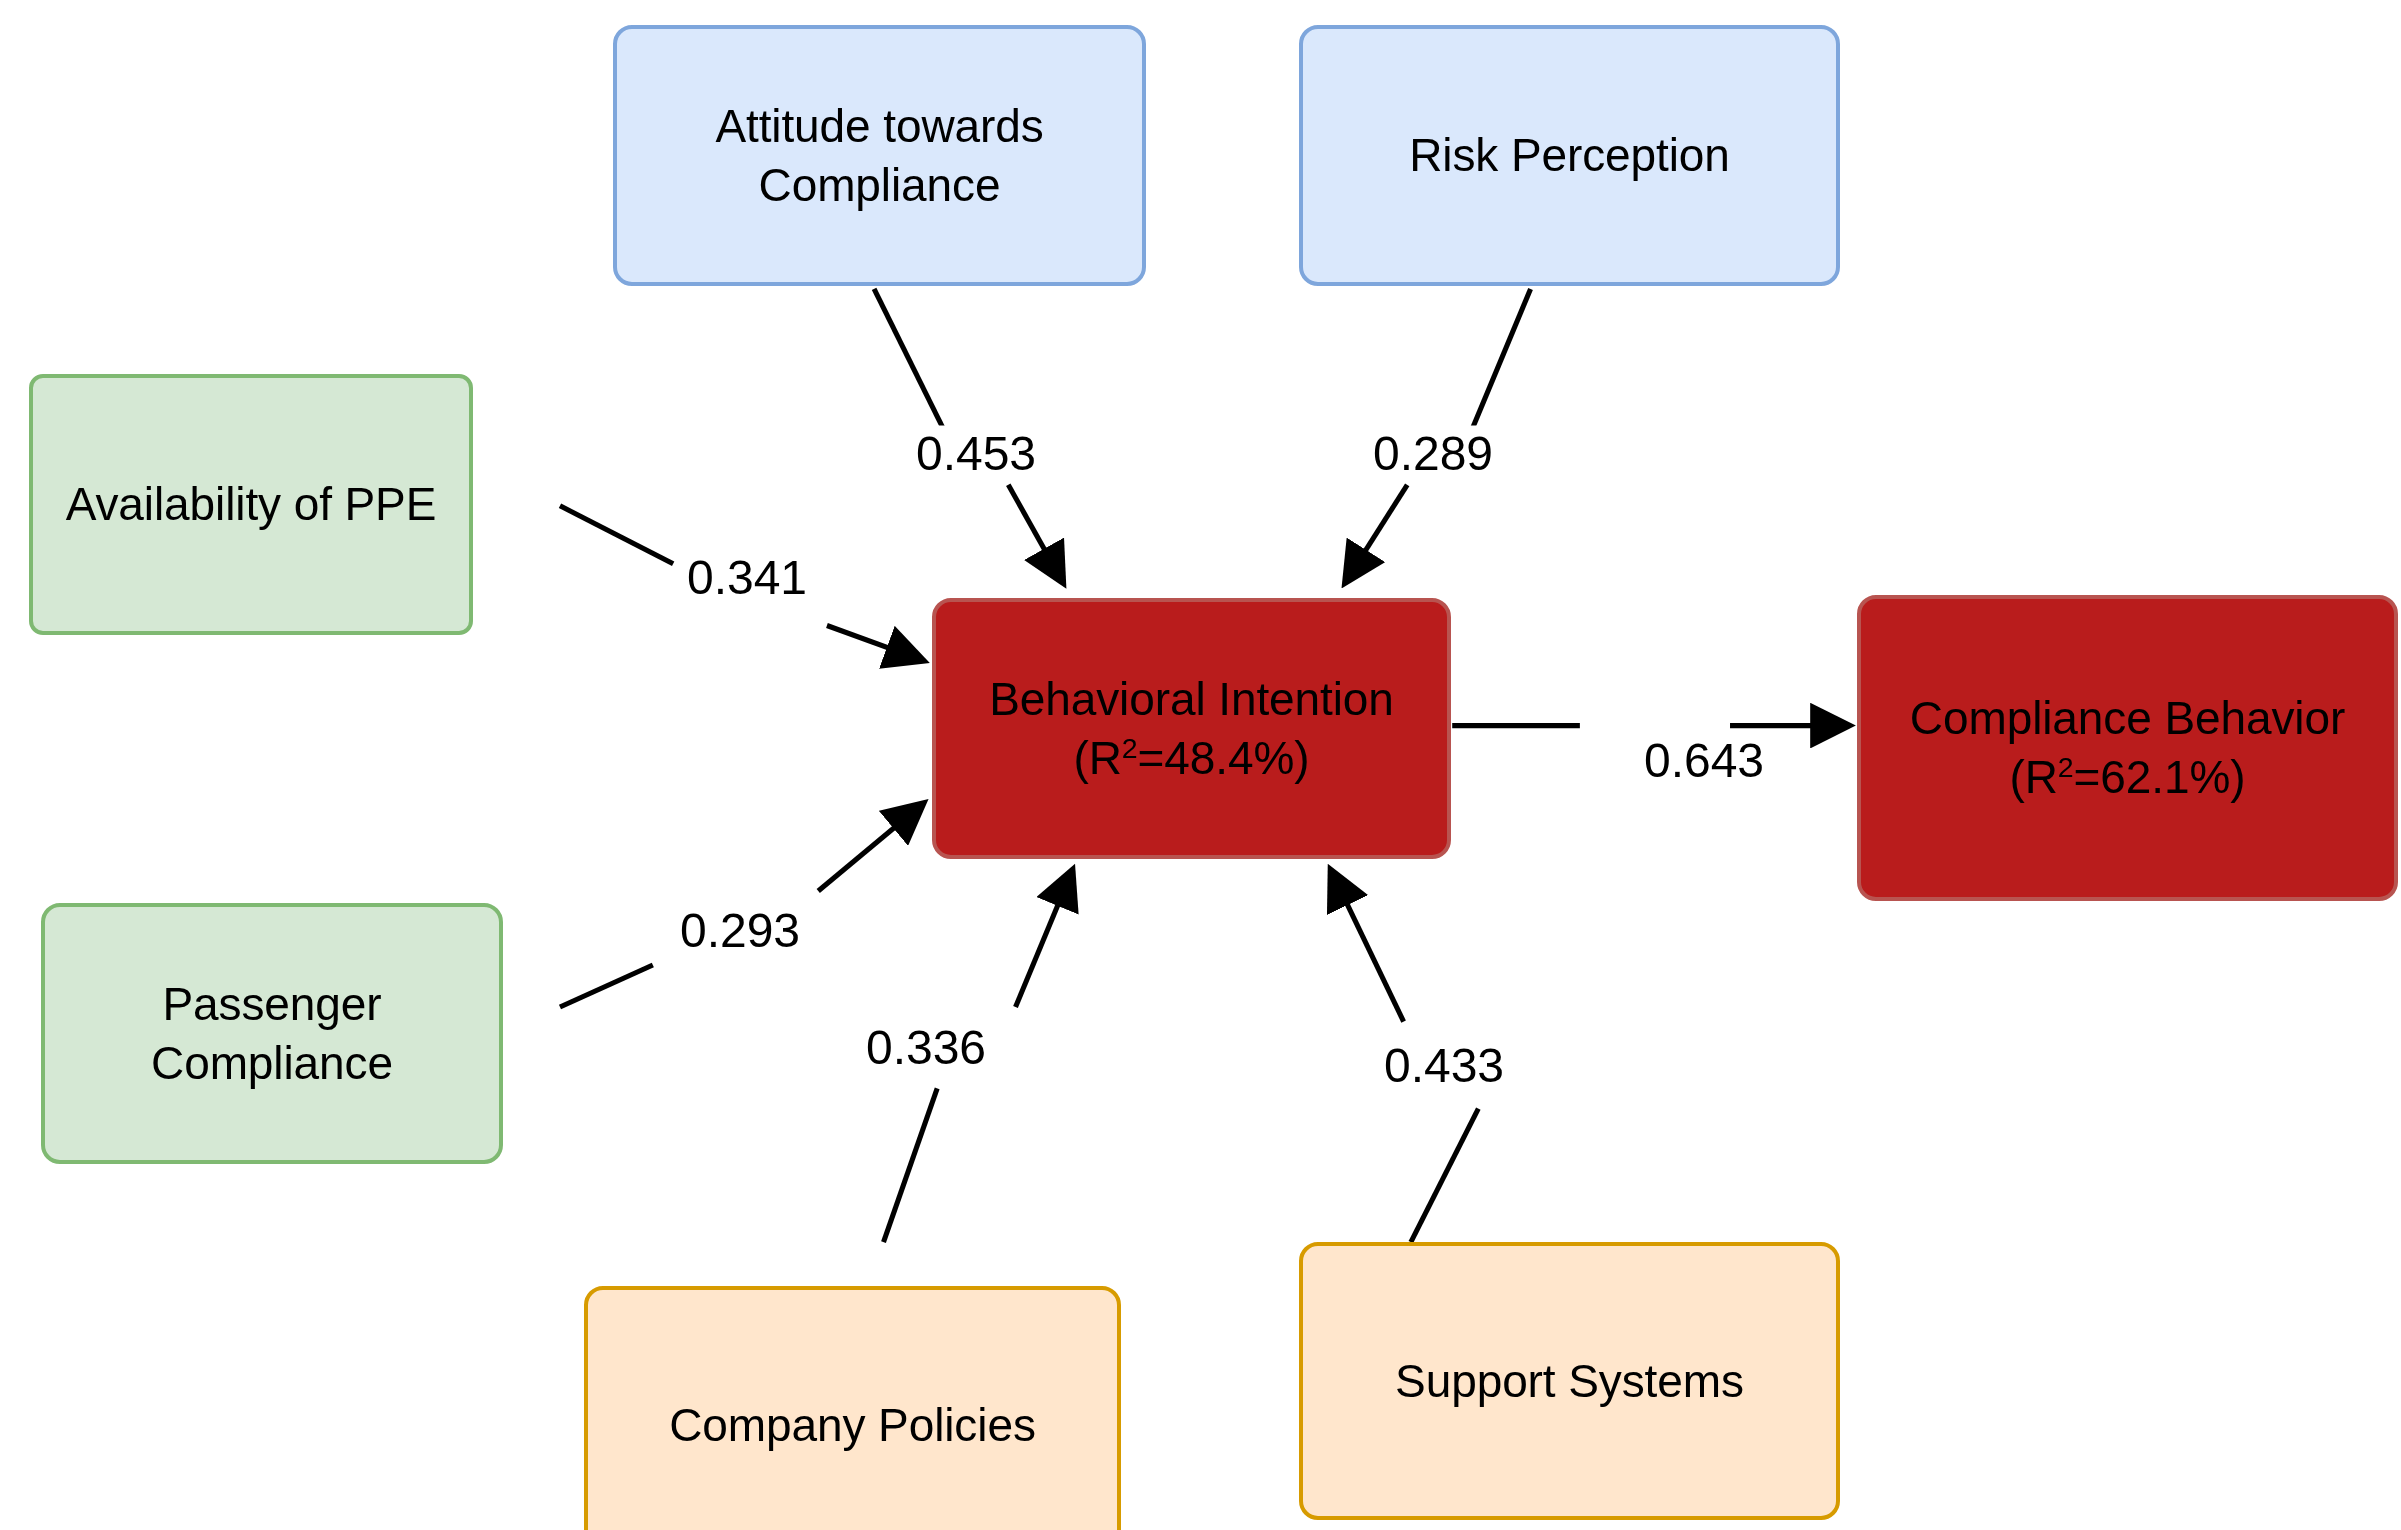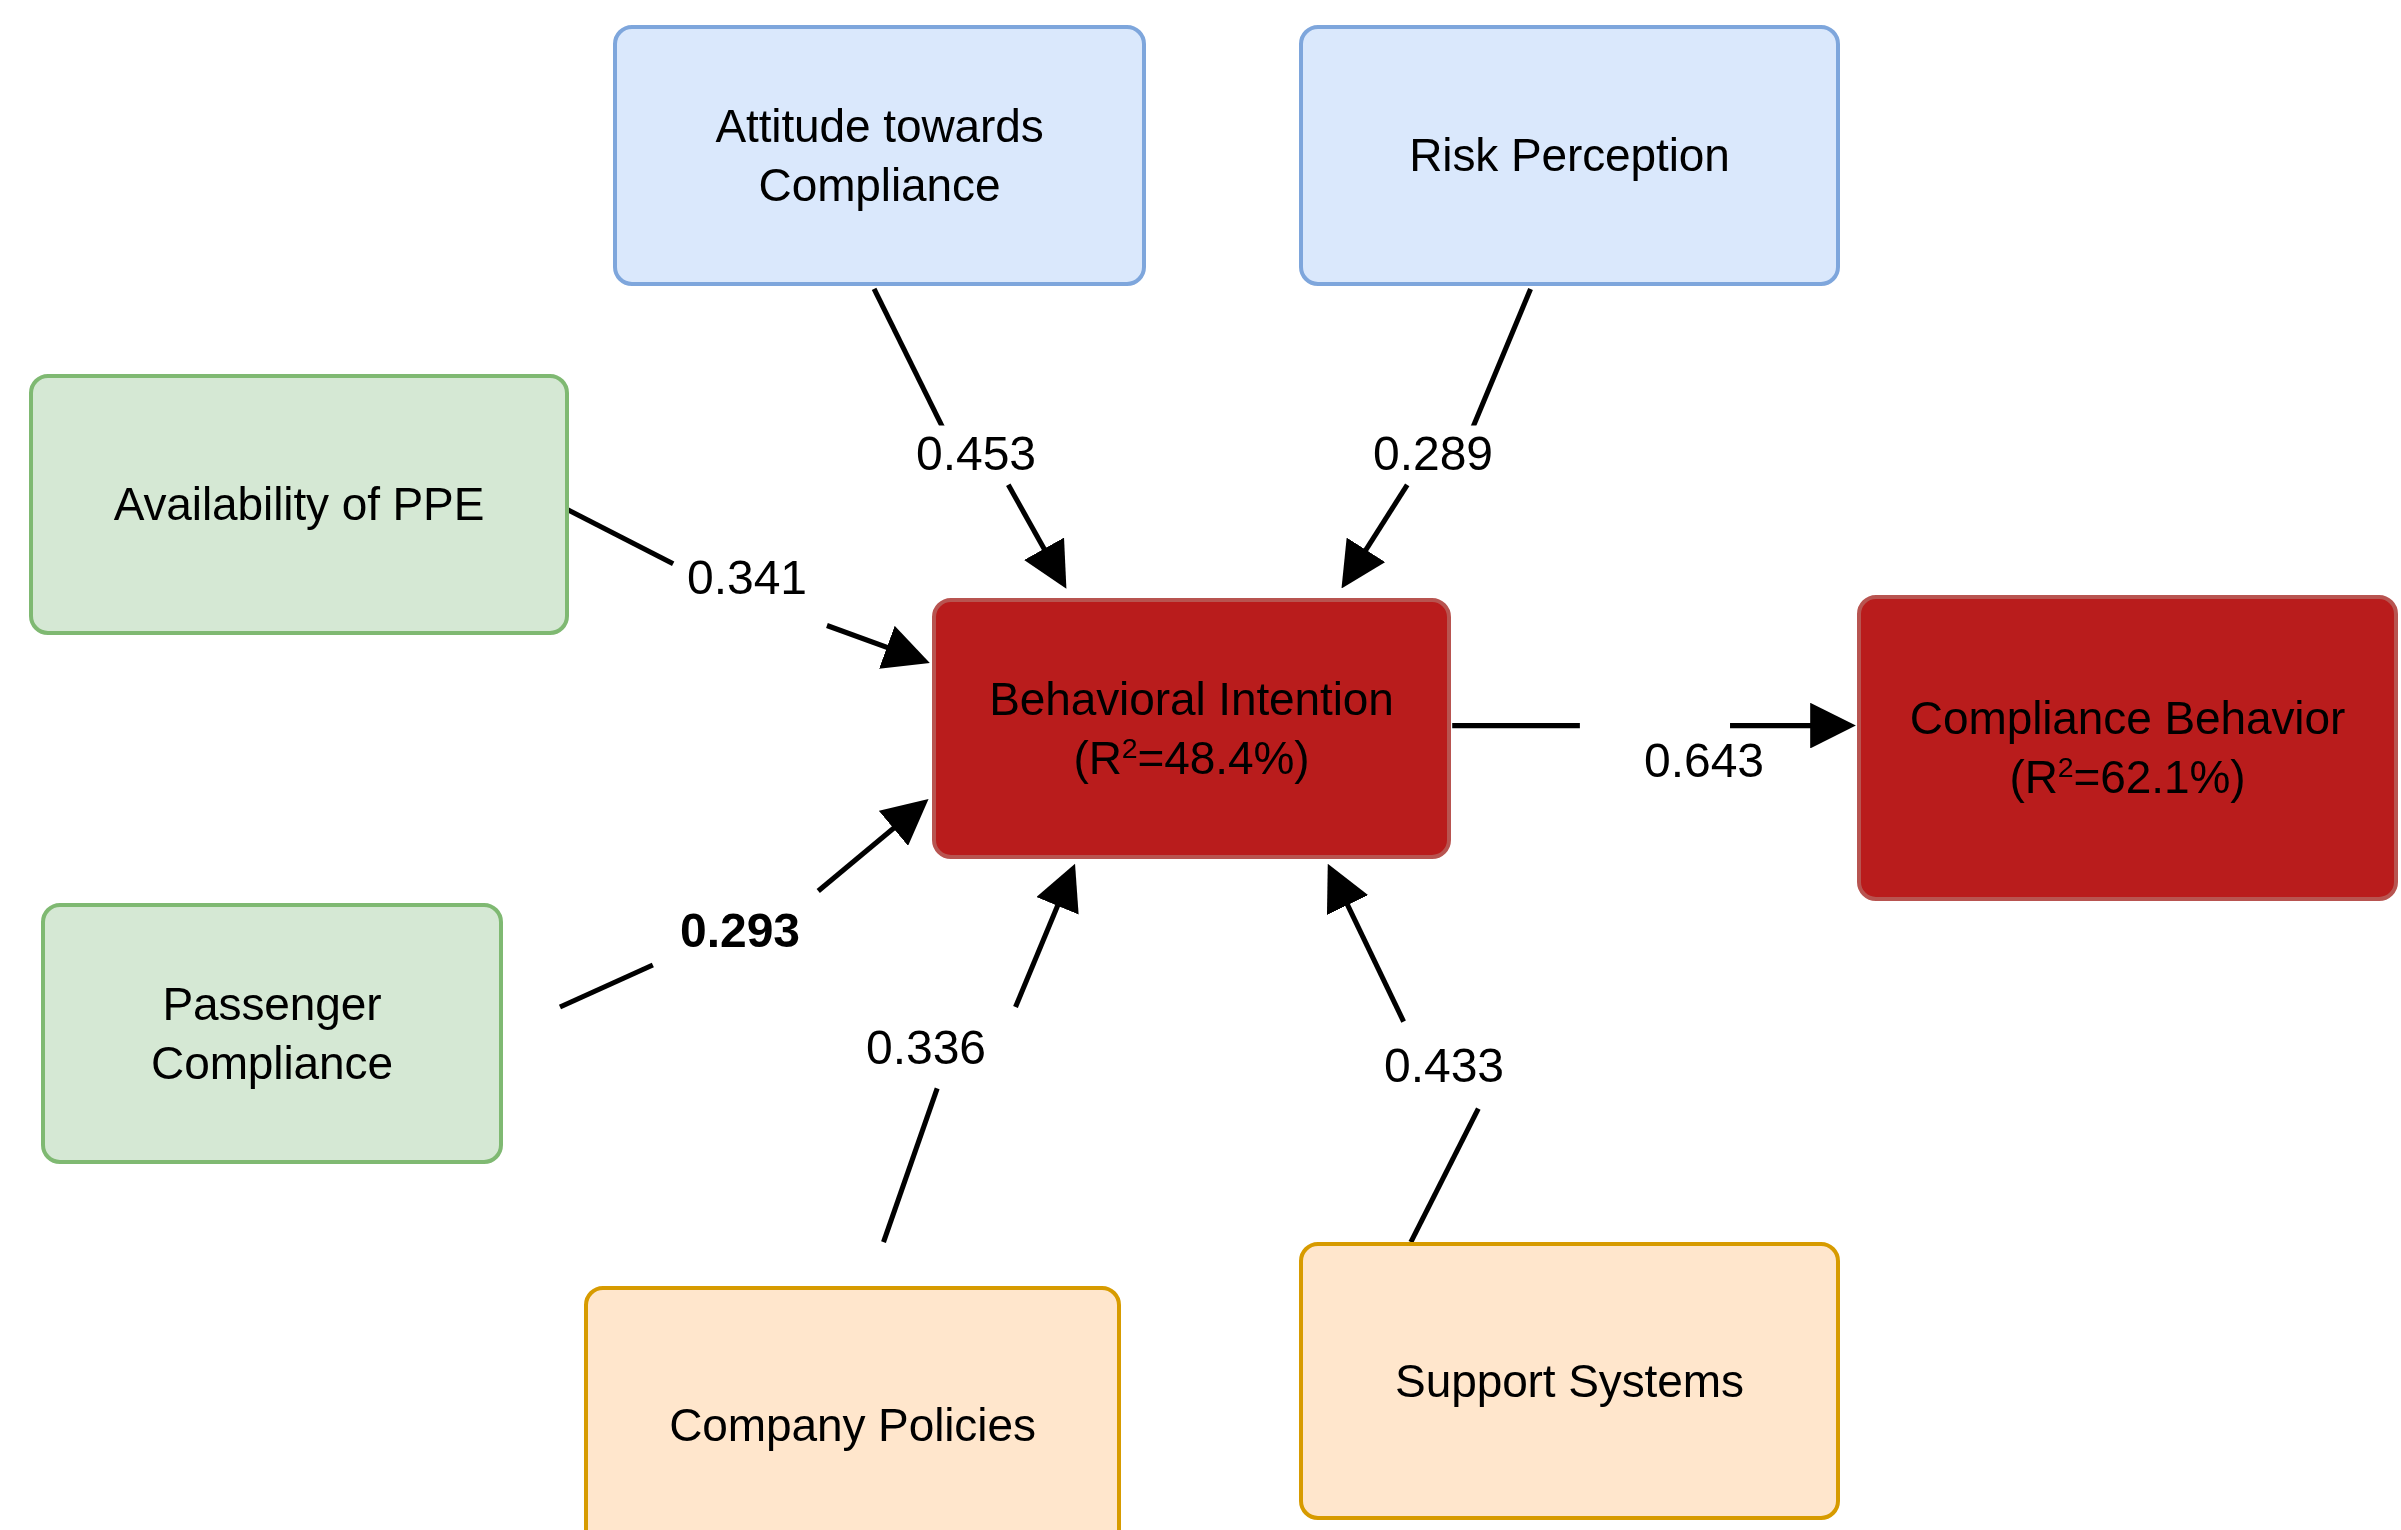--- a/index.html
+++ b/index.html
@@ -94,21 +94,21 @@
   </svg>
 
   <div class="node n-blue" style="left:613px; top:25.4px; width:533px; height:261px;">
     <span class="label">Attitude towards Compliance</span>
   </div>
 
   <div class="node n-blue" style="left:1299px; top:25.4px; width:541px; height:261px;">
     <span class="label">Risk Perception</span>
   </div>
 
-  <div class="node n-green" style="left:29px; top:374px; width:540px; height:261px;">
+  <div class="node n-green" style="left:29px; top:374px; width:444px; height:261px;border-radius:14px;">
     <span class="label">Availability of PPE</span>
   </div>
 
   <div class="node n-green" style="left:41px; top:903px; width:462px; height:261px;">
     <span class="label">Passenger Compliance</span>
   </div>
 
   <div class="node n-pink" style="left:932px; top:598px; width:519px; height:261px;">
     <span class="label">
       <span>Behavioral Intention</span><br>
@@ -127,19 +127,19 @@
     <span class="label">Company Policies</span>
   </div>
 
   <div class="node n-orange" style="left:1299px; top:1242px; width:541px; height:278px;">
     <span class="label">Support Systems</span>
   </div>
 
   <div class="edge-label" style="left:976px; top:453px;">0.453</div>
   <div class="edge-label" style="left:1433px; top:453px;">0.289</div>
   <div class="edge-label" style="left:747px; top:577px;">0.341</div>
-  <div class="edge-label" style="left:740px; top:930px;font-weight:bold;">0.293</div>
+  <div class="edge-label" style="left:740px; top:930px;">0.293</div>
   <div class="edge-label" style="left:926px; top:1047px;">0.336</div>
   <div class="edge-label" style="left:1444px; top:1065px;">0.433</div>
   <div class="edge-label" style="left:1704px; top:727px;margin-top:33px;">0.643</div>
 
 </div>
 
 
 </body></html>

